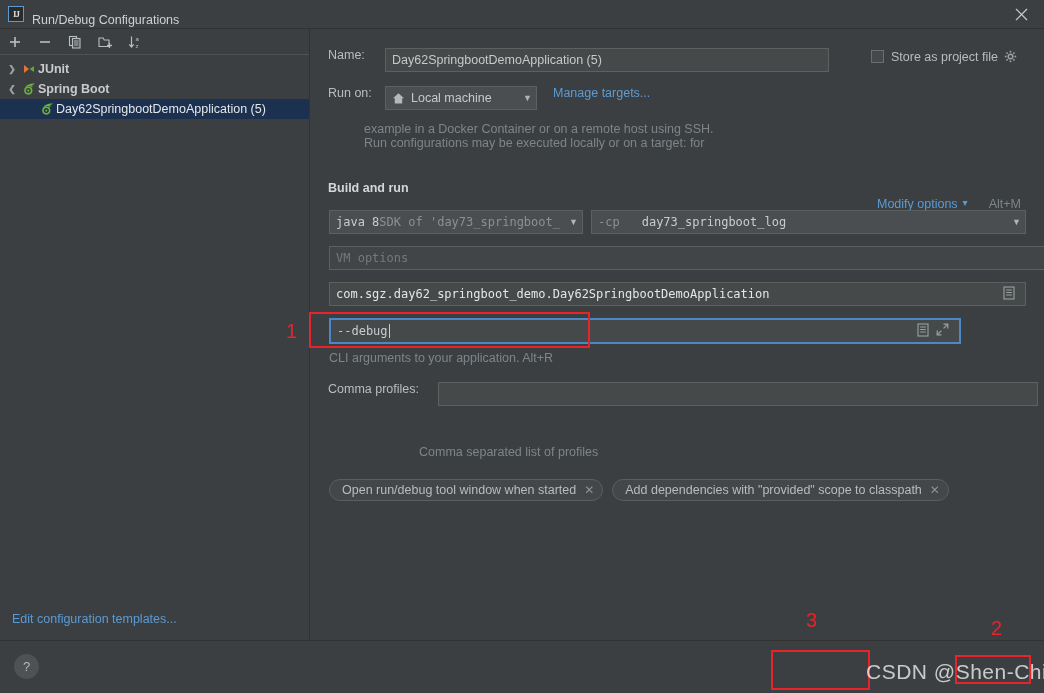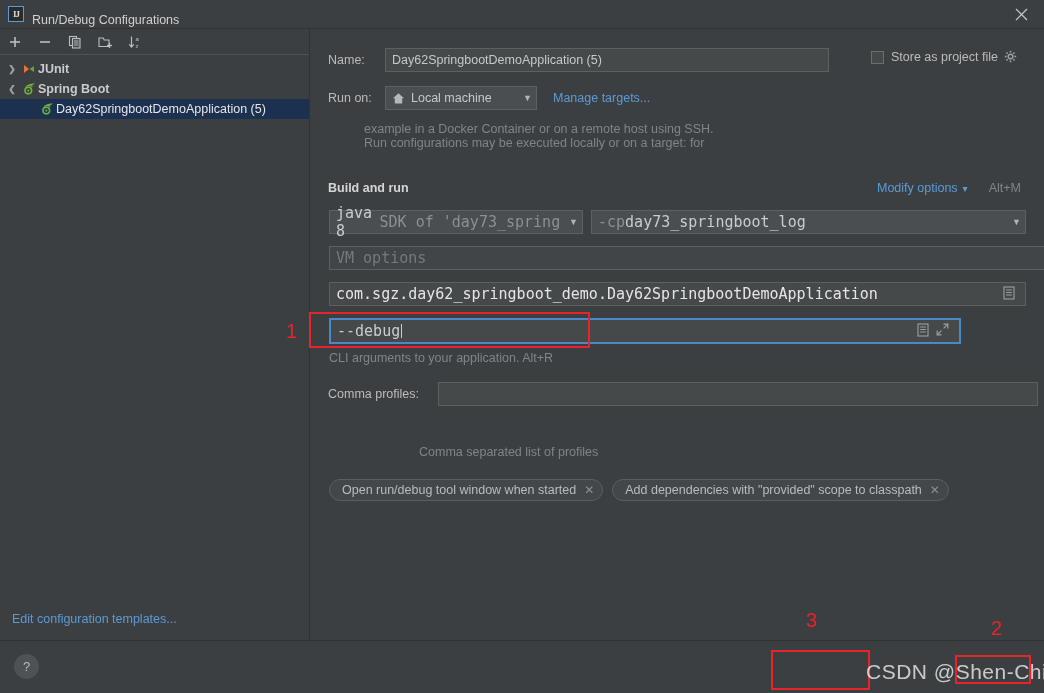--- a/index.html
+++ b/index.html
@@ -75,21 +75,21 @@
     position: absolute; left: 12px; bottom: 14px;
     font-size: 12.5px; color: #5b9bd5; cursor: default;
   }
 
   
   .form {
     position: absolute; left: 311px; top: 29px;
     width: 733px; height: 611px;
     background: #3c3f41;
   }
-  .row { position: absolute; display: flex; align-items: center; }
+  .row { position: absolute; display: flex; align-items: flex-start; }
   .lbl { font-size: 12.5px; color: #bbbbbb; }
 
   .textfield {
     background: #45494a; border: 1px solid #5e6060;
     color: #c6c9cb; font-size: 12.5px;
     height: 24px; display: flex; align-items: center;
     padding: 0 6px; cursor: text;
   }
 
   .combo {
@@ -98,21 +98,21 @@
     padding: 0 4px 0 6px; font-size: 12.5px; color: #c6c9cb;
     cursor: default;
   }
   .combo .arrow { margin-left: auto; color: #b0b4b6; font-size: 9px; padding-left: 8px;}
 
   .link { color: #5b9bd5; font-size: 12.5px; cursor: default; }
   .hint { font-size: 12.5px; color: #7e8588; }
 
   .section-title { font-size: 12.5px; font-weight: bold; color: #d4d6d7; }
 
-  .mono { font-family: "DejaVu Sans Mono", monospace; font-size: 15px; }
+  .mono { font-family: "DejaVu Sans Mono", monospace; font-size: 12px; }
 
   .field-icons {
     margin-left: auto; display: flex; align-items: center; gap: 7px;
     padding-right: 4px; color: #9aa0a3;
   }
 
   .chip {
     height: 22px; border: 1px solid #5a5e60; border-radius: 11px;
     background: #434749; color: #b9bcbe; font-size: 12.5px;
     display: inline-flex; align-items: center;
@@ -288,34 +288,34 @@
       </span>
       <span class="link" style="margin-left:16px;">Manage targets...</span>
     </div>
 
     <div style="position:absolute;left:53px;top:90px;">
       <div class="hint" style="margin-top:3px;">example in a Docker Container or on a remote host using SSH.</div>
       <div class="hint">Run configurations may be executed locally or on a target: for</div>
     </div>
 
     <div class="section-title" style="position:absolute;left:17px;top:152px;">Build and run</div>
-    <div class="row" style="left:566px; top:152px;">
+    <div class="row" style="left:566px; top:168px;">
       <span class="link">Modify options</span>
       <span class="link" style="margin-left:5px;font-size:10px;">▾</span>
       <span class="hint" style="margin-left:21px;">Alt+M</span>
     </div>
 
     <div class="combo" style="position:absolute;left:18px;top:181px;width:254px;">
       <span class="mono" style="color:#c9cccf;">java 8</span>
       <span class="mono" style="color:#8a9094;overflow:hidden;white-space:nowrap;">SDK of 'day73_springboot_</span>
       <span class="arrow">▼</span>
     </div>
     <div class="combo" style="position:absolute;left:280px;top:181px;width:435px;">
       <span class="mono" style="color:#8a9094;">-cp</span>
-      <span class="mono" style="color:#c9cccf;margin-left:0;">day73_springboot_log</span>
+      <span class="mono" style="color:#c9cccf;margin-left:22px;">day73_springboot_log</span>
       <span class="arrow">▼</span>
     </div>
 
     <div class="textfield" style="position:absolute;left:18px;top:217px;width:806px;background:#414547;">
       <span class="mono" style="color:#74797c;">VM options</span>
       <span class="field-icons">
         <span>
           <svg width="12" height="14" viewBox="0 0 12 14">
             <rect x="1" y="1" width="10" height="12" fill="none" stroke="#9aa0a3" stroke-width="1.1"></rect>
             <line x1="3.2" y1="4" x2="8.8" y2="4" stroke="#9aa0a3" stroke-width="1"></line>

